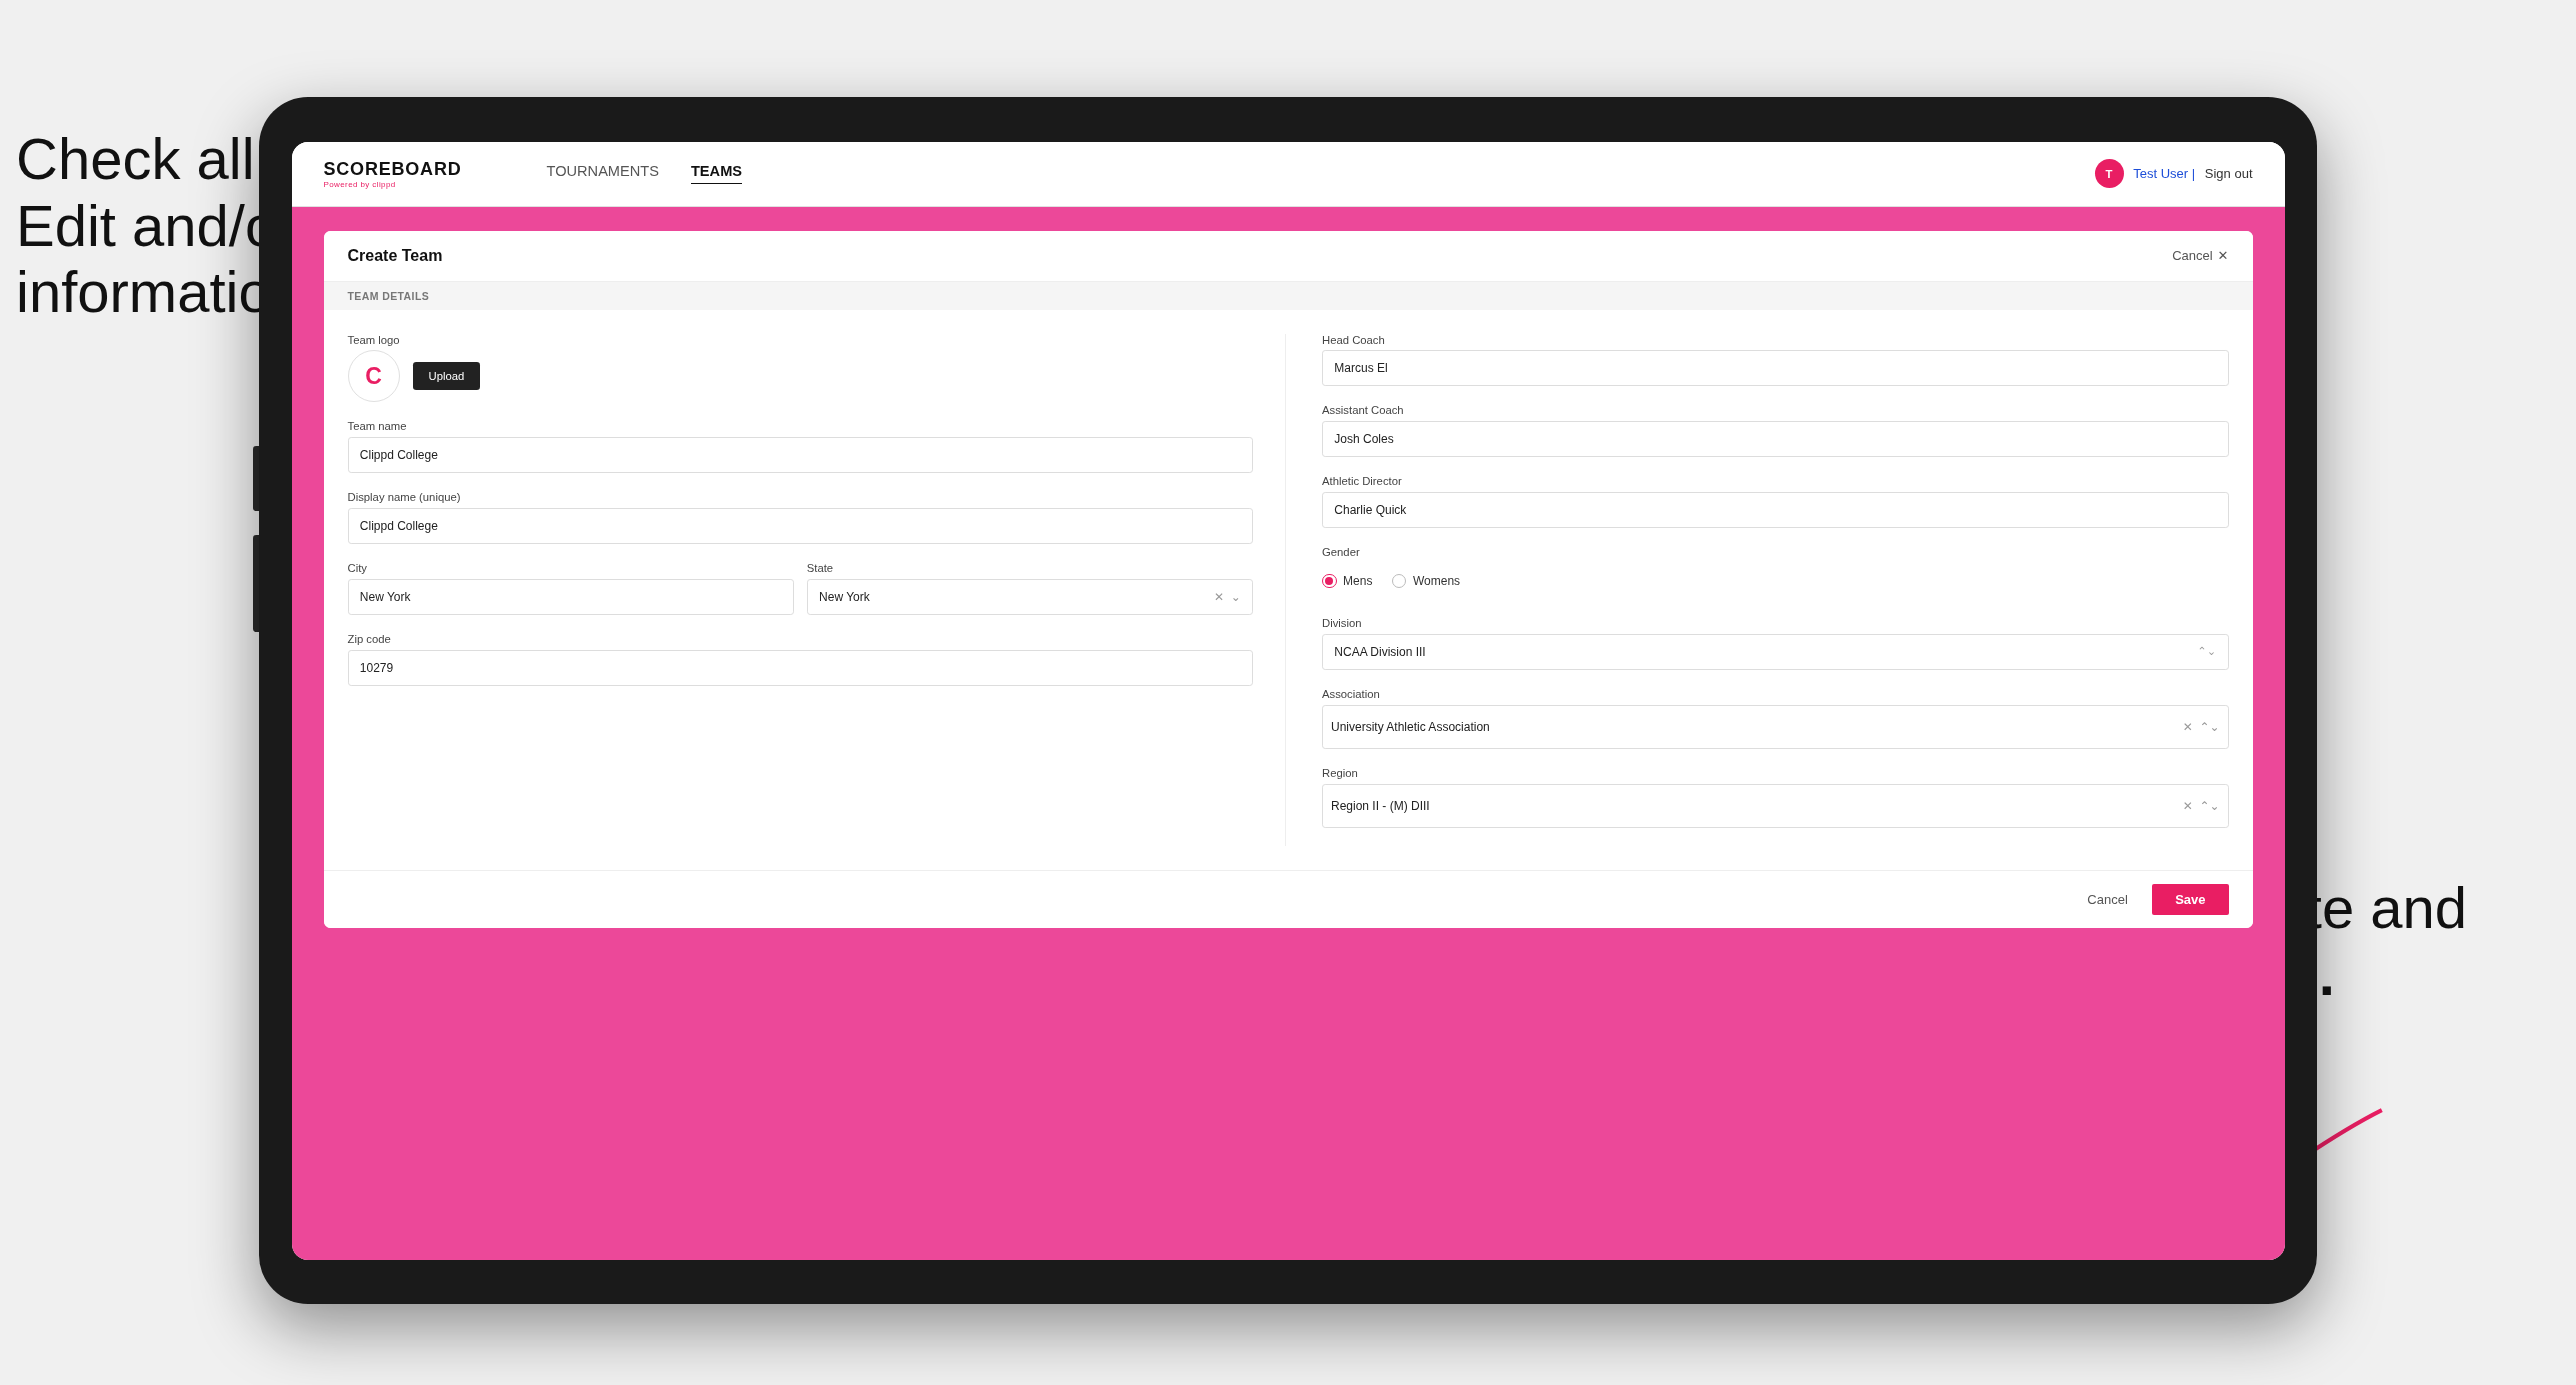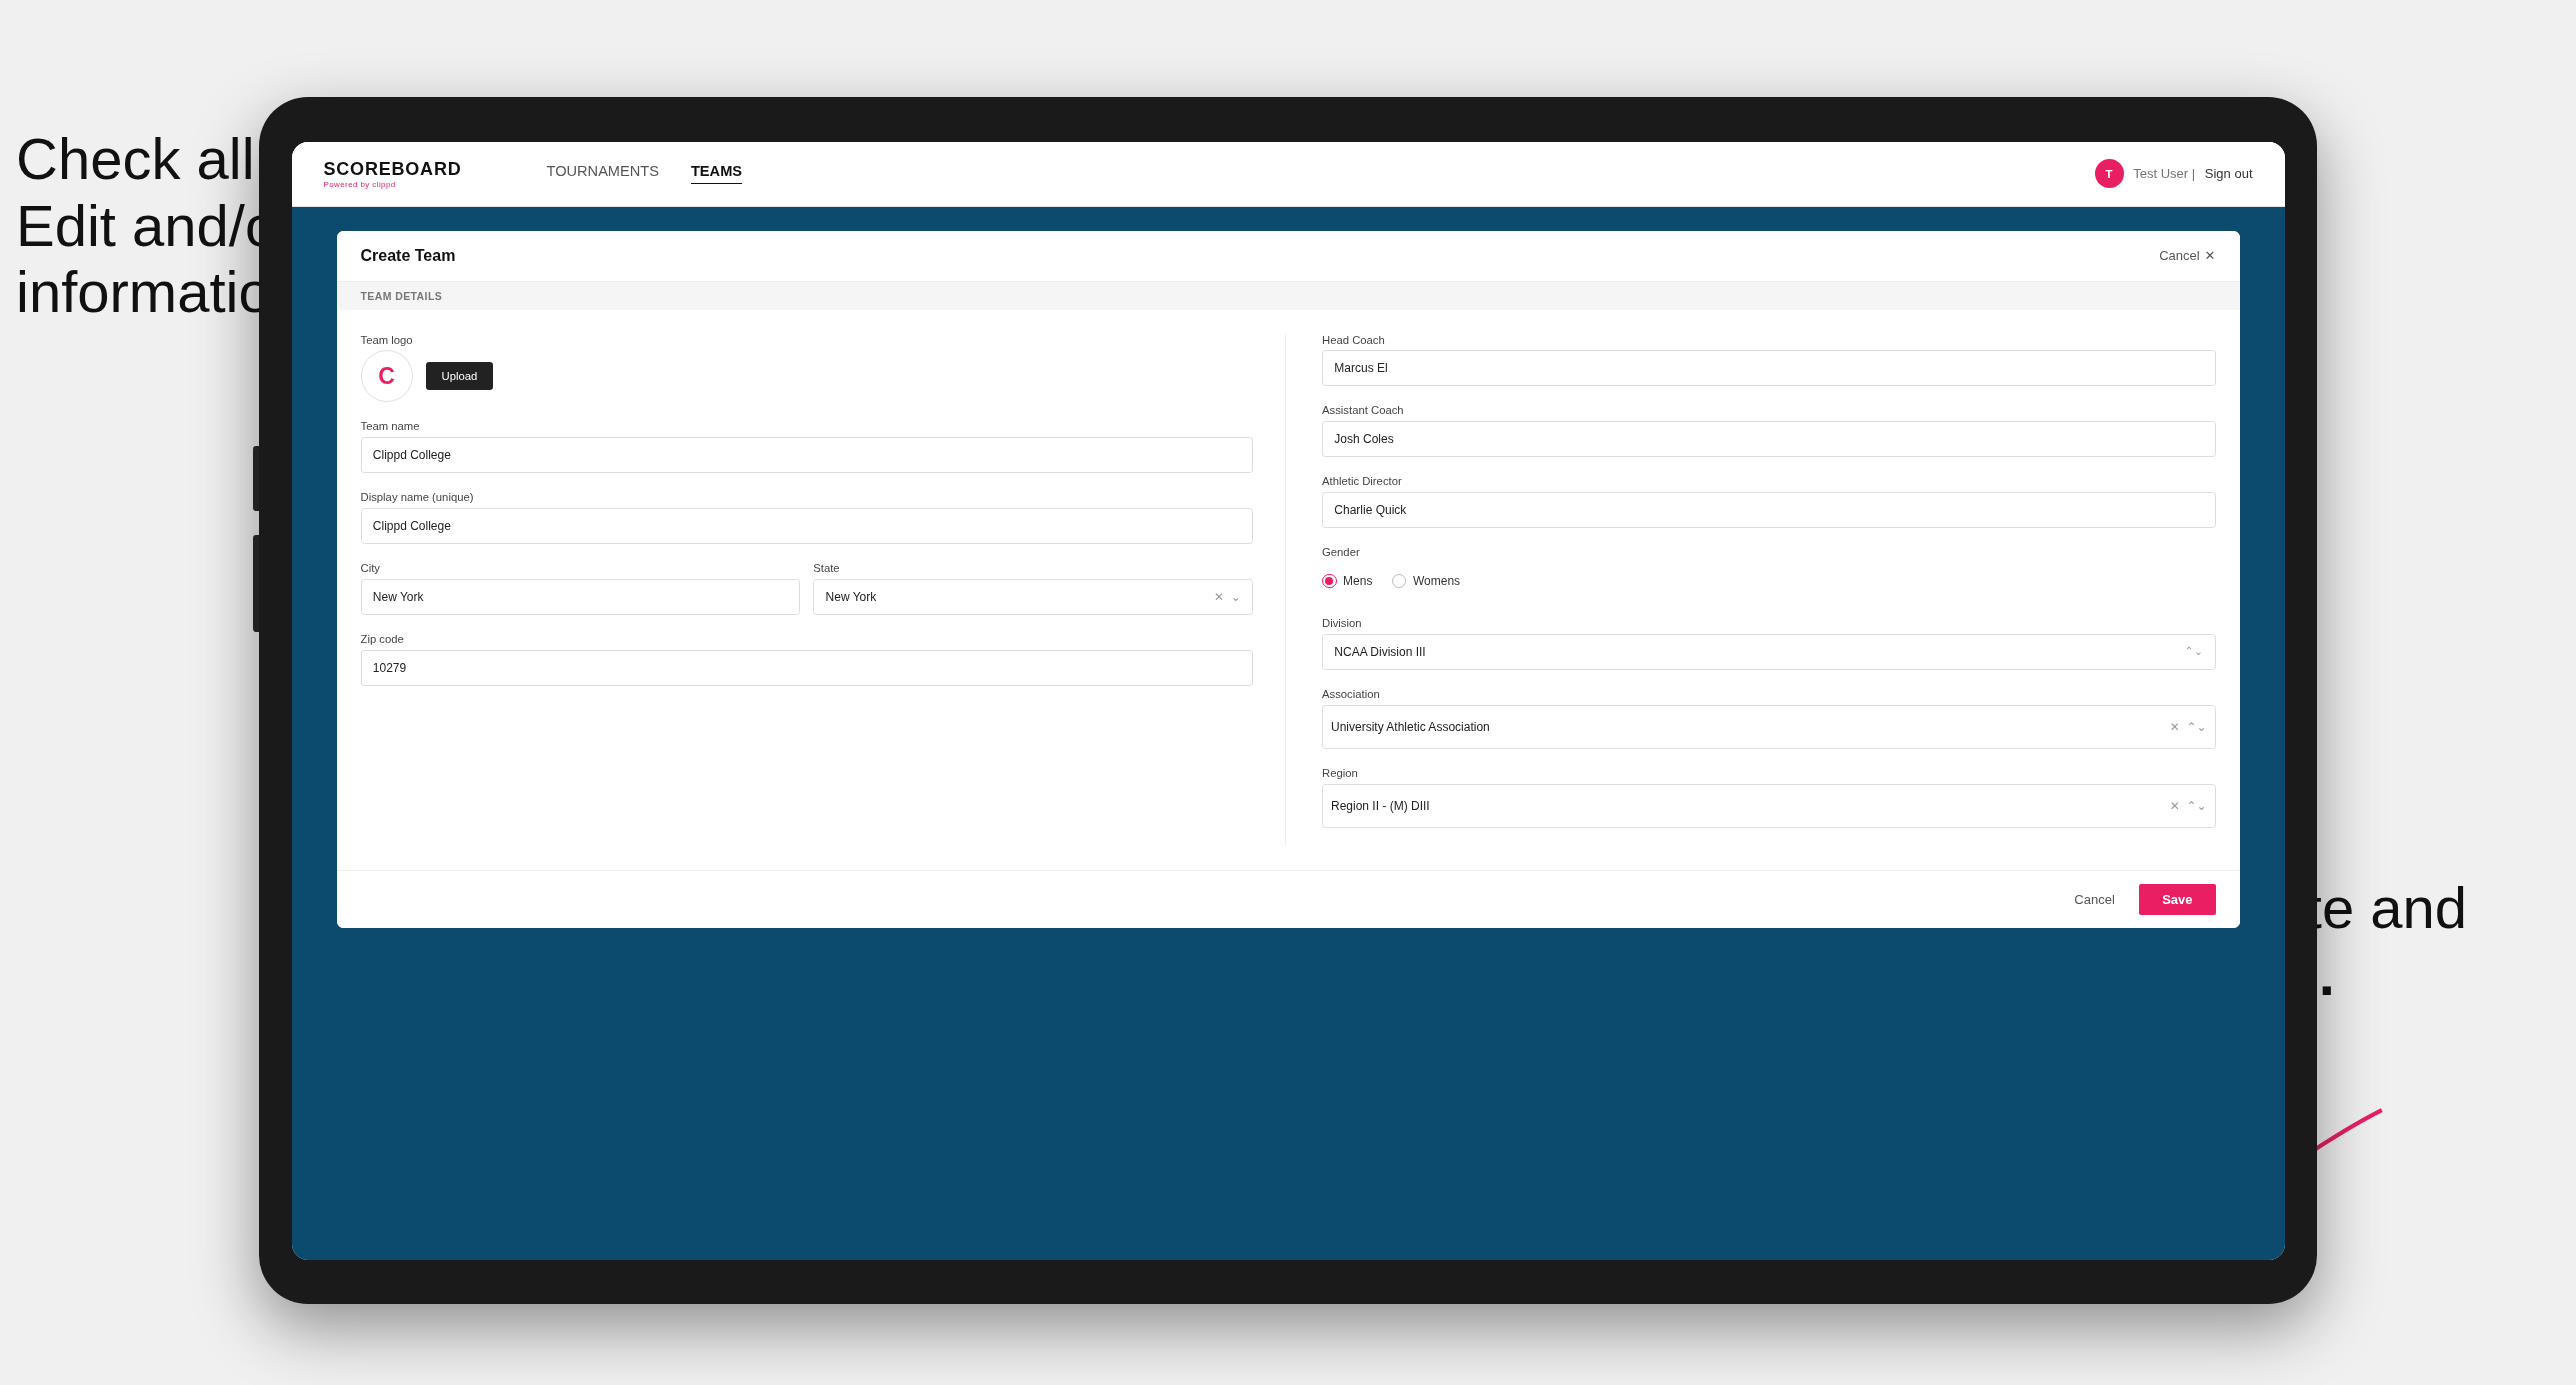--- a/index.html
+++ b/index.html
@@ -126,35 +126,35 @@
       display: flex;
       align-items: center;
       justify-content: center;
       color: white;
       font-size: 11.3px;
       font-weight: bold;
     }
 
     .user-name {
       font-size: 13px;
-      color: #737373;
+      color: #1d4ed8;
     }
 
     .sign-out {
       font-size: 13px;
       color: #333;
       cursor: pointer;
     }
 
     
     .main-content {
       flex: 1;
       overflow-y: auto;
-      background: #0c4a6e;
-      padding: 24px 45px;
+      background: #ec4899;
+      padding: 24px 32px;
     }
 
     
     .create-team-panel {
       background: #fff;
       border-radius: 6.5px;
       overflow: hidden;
     }
 
     .panel-header {

